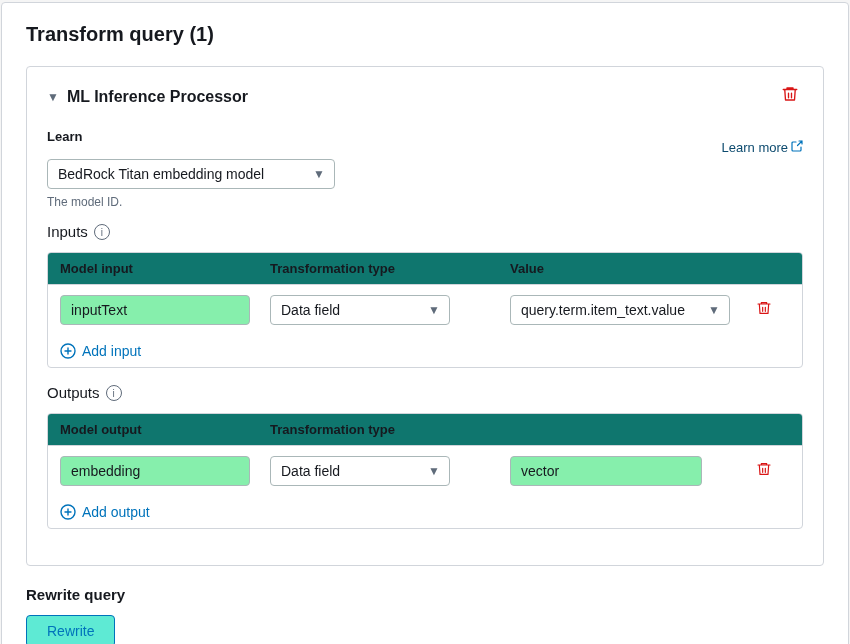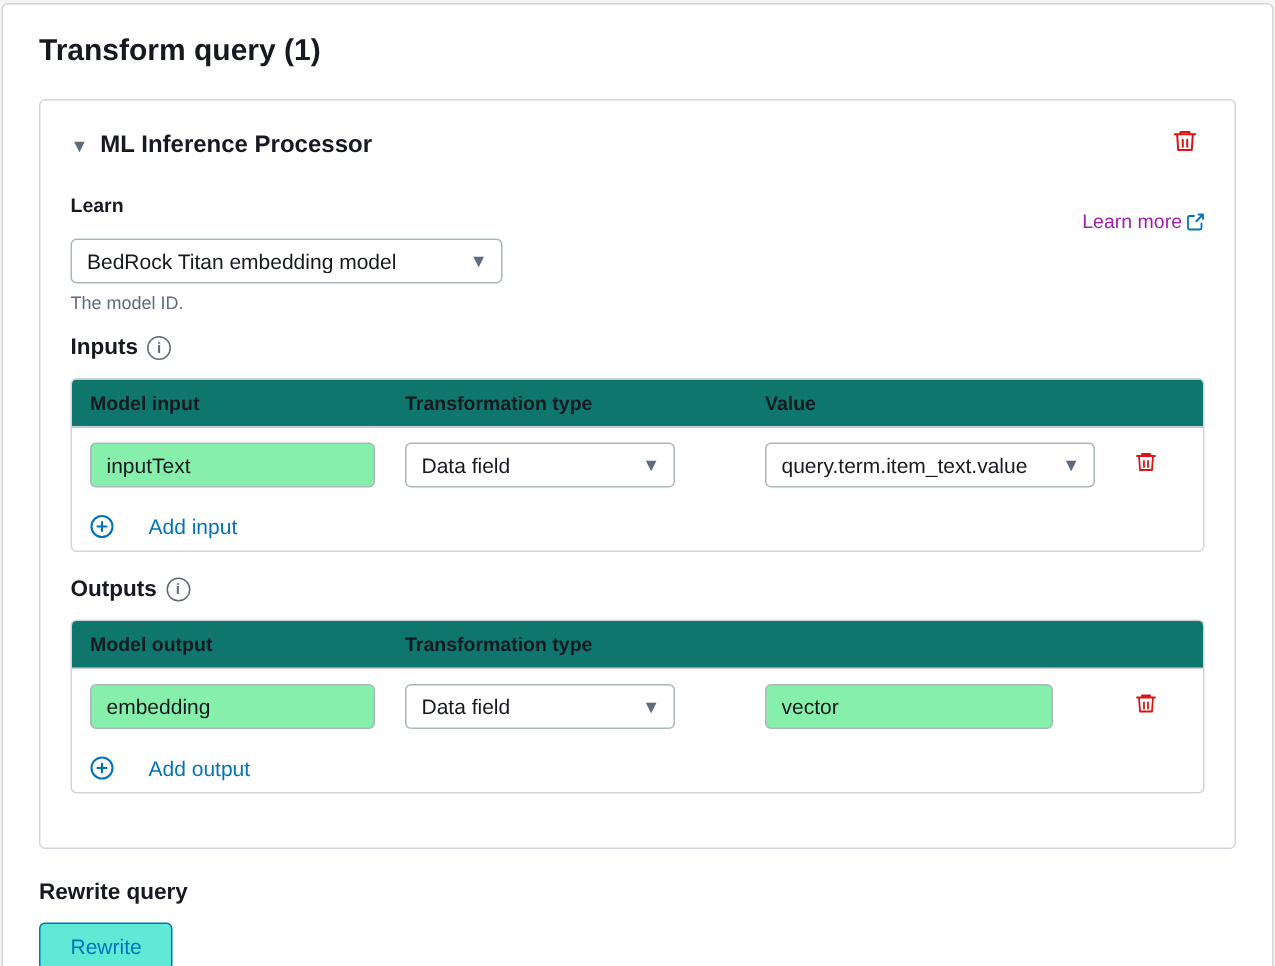--- a/index.html
+++ b/index.html
@@ -63,25 +63,25 @@
     .field-label {
       font-size: 13px;
       font-weight: 700;
       color: #16191f;
       margin-bottom: 6px;
       display: flex;
       align-items: center;
       gap: 6px;
     }
     .learn-more-link {
-      color: #a21caf;
+      color: #0c4a6e;
       font-size: 13px;
       text-decoration: none;
       display: flex;
-      align-items: center;
+      align-items: flex-start;
       gap: 3px;
       margin-left: auto;
       margin-top: 16px;
     }
     .learn-more-link svg {
       width: 12px;
       height: 12px;
     }
     .model-row {
       display: flex;
@@ -117,21 +117,21 @@
       font-size: 12px;
     }
     .helper-text {
       font-size: 12px;
       color: #5f6b7a;
       margin-top: 2px;
       margin-bottom: 14px;
     }
     .subsection-label {
       font-size: 15px;
-      font-weight: 700;
+      font-weight: 400;
       color: #16191f;
       margin-bottom: 12px;
       display: flex;
       align-items: flex-end;
       gap: 6px;
     }
     .info-icon {
       width: 16px;
       height: 16px;
       border-radius: 50%;
@@ -188,21 +188,21 @@
       background: none;
       border: none;
       cursor: pointer;
       color: #d91515;
       font-size: 16px;
       padding: 2px 6px;
     }
     .add-link {
       display: flex;
       align-items: center;
-      gap: 23px;
+      gap: 6px;
       color: #0073bb;
       font-size: 14px;
       cursor: pointer;
       background: none;
       border: none;
       padding: 8px 12px;
     }
     .add-link svg {
       width: 16px;
       height: 16px;

